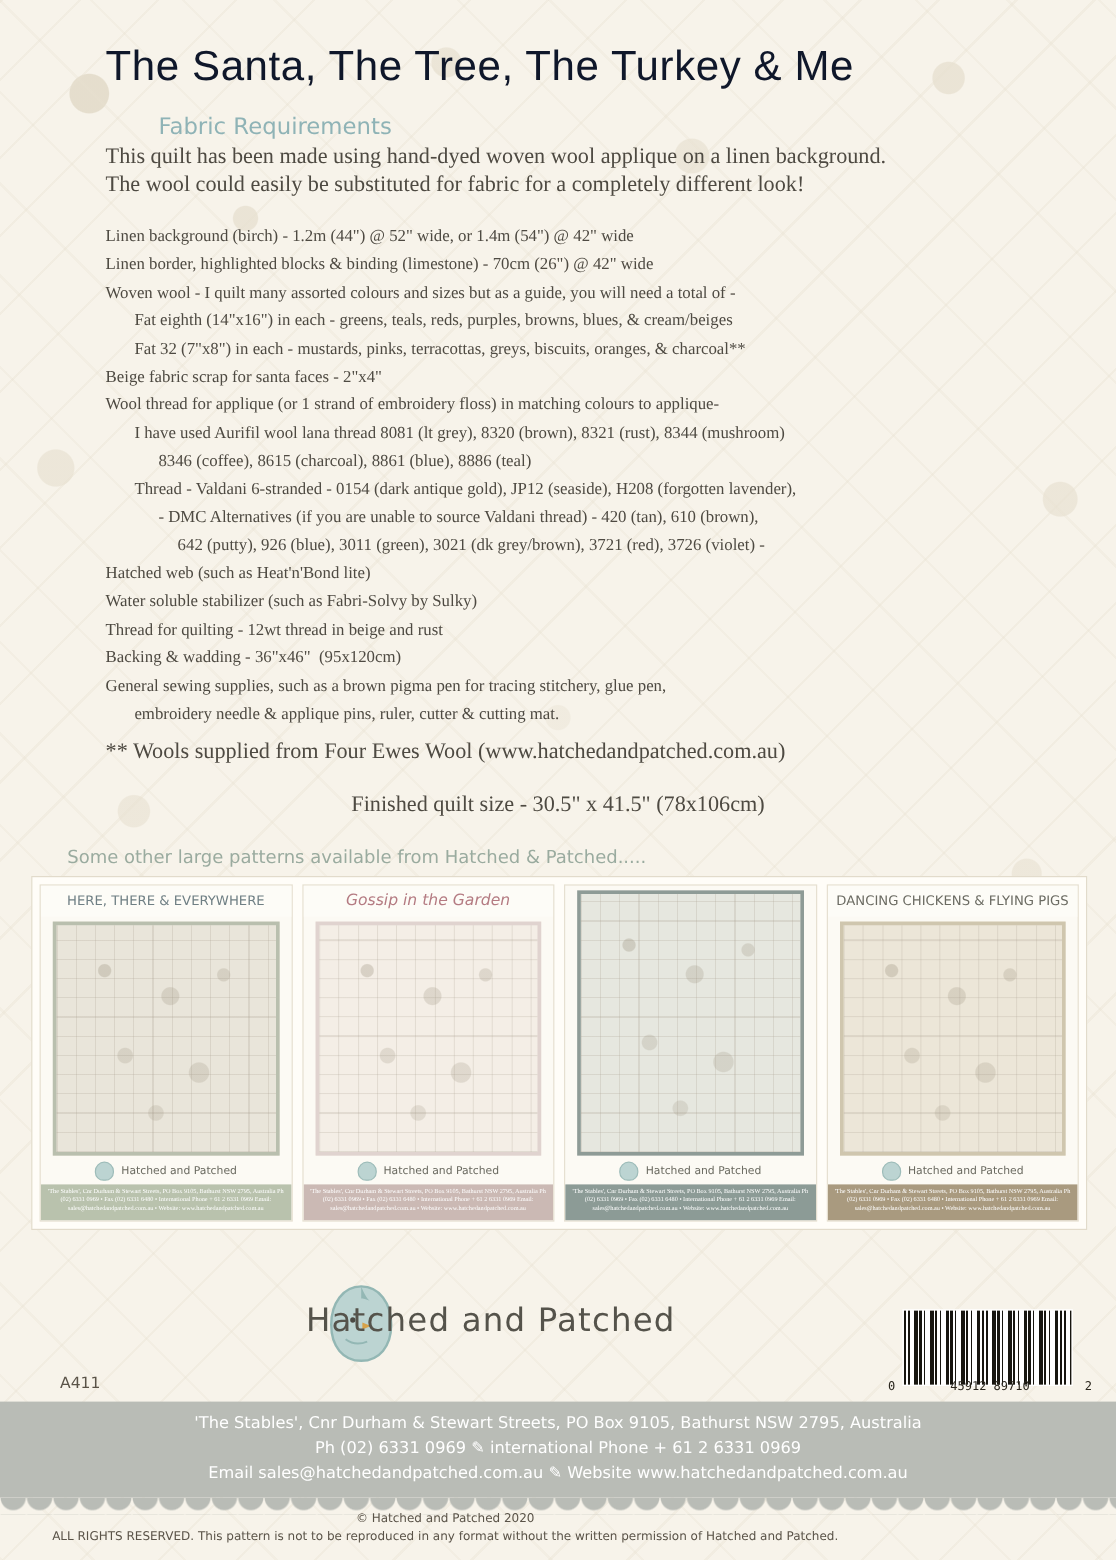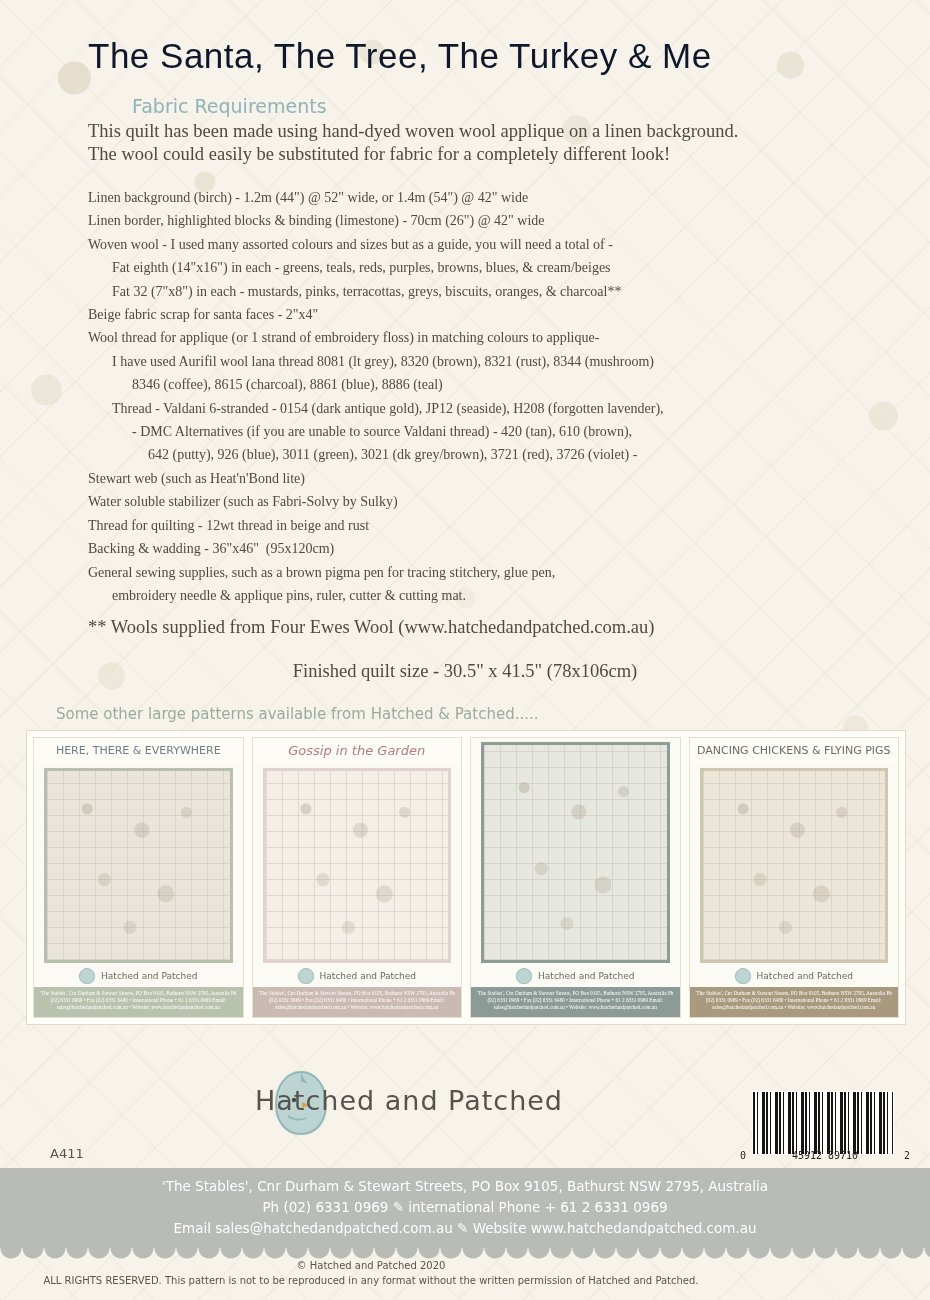--- a/index.html
+++ b/index.html
@@ -201,31 +201,31 @@
   <div class="subtitle">Fabric Requirements</div>
 
   <div class="intro">
     <div>This quilt has been made using hand-dyed woven wool applique on a linen background.</div>
     <div>The wool could easily be substituted for fabric for a completely different look!</div>
   </div>
 
   <div class="req" id="req-list">
       <div class="ln">Linen background (birch) - 1.2m (44") @ 52" wide, or 1.4m (54") @ 42" wide</div>
       <div class="ln">Linen border, highlighted blocks &amp; binding (limestone) - 70cm (26") @ 42" wide</div>
-      <div class="ln">Woven wool - I used many assorted colours and sizes but as a guide, you will need a total of -</div>
+      <div class="ln">Woven wool - I quilt many assorted colours and sizes but as a guide, you will need a total of -</div>
       <div class="ln ind1">Fat eighth (14"x16") in each - greens, teals, reds, purples, browns, blues, &amp; cream/beiges</div>
       <div class="ln ind1">Fat 32 (7"x8") in each - mustards, pinks, terracottas, greys, biscuits, oranges, &amp; charcoal**</div>
       <div class="ln">Beige fabric scrap for santa faces - 2"x4"</div>
       <div class="ln">Wool thread for applique (or 1 strand of embroidery floss) in matching colours to applique-</div>
       <div class="ln ind1">I have used Aurifil wool lana thread 8081 (lt grey), 8320 (brown), 8321 (rust), 8344 (mushroom)</div>
       <div class="ln ind2">8346 (coffee), 8615 (charcoal), 8861 (blue), 8886 (teal)</div>
       <div class="ln ind1">Thread - Valdani 6-stranded - 0154 (dark antique gold), JP12 (seaside), H208 (forgotten lavender),</div>
       <div class="ln ind2">- DMC Alternatives (if you are unable to source Valdani thread) - 420 (tan), 610 (brown),</div>
       <div class="ln ind3">642 (putty), 926 (blue), 3011 (green), 3021 (dk grey/brown), 3721 (red), 3726 (violet) -</div>
-      <div class="ln">Stewart web (such as Heat'n'Bond lite)</div>
+      <div class="ln">Hatched web (such as Heat'n'Bond lite)</div>
       <div class="ln">Water soluble stabilizer (such as Fabri-Solvy by Sulky)</div>
       <div class="ln">Thread for quilting - 12wt thread in beige and rust</div>
       <div class="ln">Backing &amp; wadding - 36"x46"  (95x120cm)</div>
       <div class="ln">General sewing supplies, such as a brown pigma pen for tracing stitchery, glue pen,</div>
       <div class="ln ind1">embroidery needle &amp; applique pins, ruler, cutter &amp; cutting mat.</div>
     </div>
 
   <div class="note">** Wools supplied from Four Ewes Wool (www.hatchedandpatched.com.au)</div>
   <div class="finished">Finished quilt size - 30.5" x 41.5" (78x106cm)</div>
 

